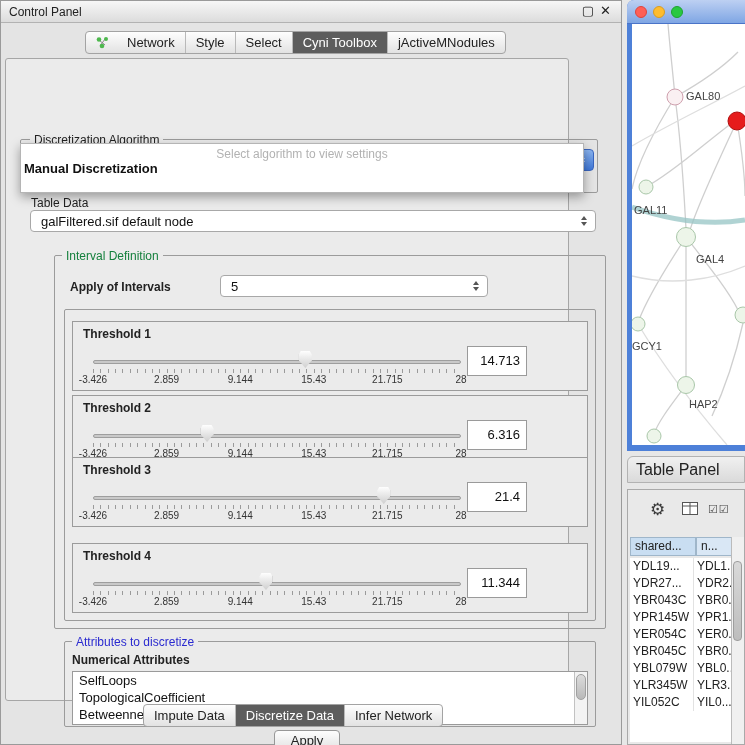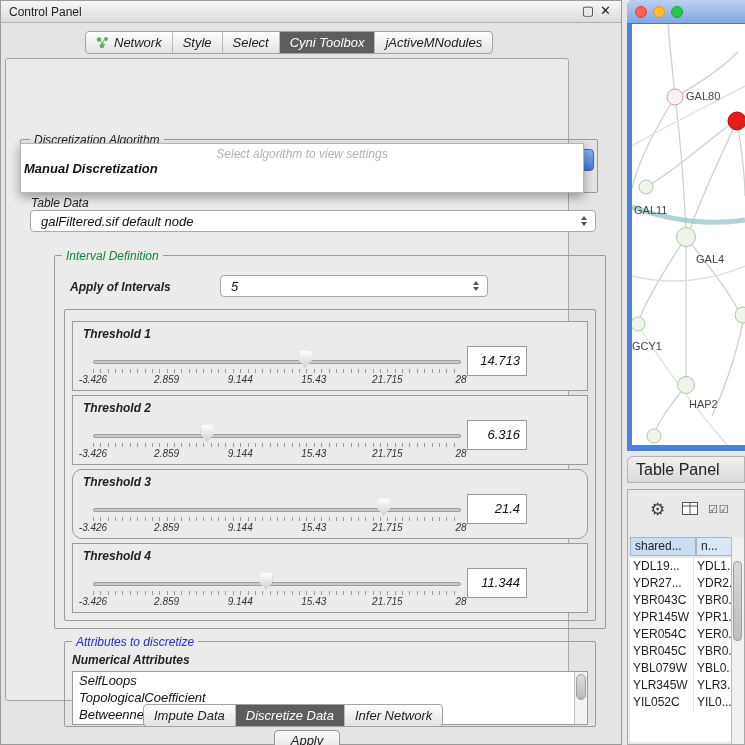--- a/index.html
+++ b/index.html
@@ -12,28 +12,28 @@
   .titlebar { position:absolute; left:0; top:0; width:100%; height:22px;
     background:linear-gradient(#f7f7f7,#dcdcdc); border-bottom:1px solid #b2b2b2;
     display:flex; align-items:center; padding:0 8px; }
   .titlebar .title { font-size:12px; color:#222; }
   .winbtns { position:absolute; right:10px; top:2px; display:flex; gap:6px; font-size:13px; color:#222; }
   .winbtns span { cursor:default; }
 
   .seg { display:flex; border:1px solid #a3a3a3; border-radius:4px; overflow:hidden;
     background:linear-gradient(#fefefe,#e2e2e2); height:23px; }
   .seg .tab { padding:3px 10px; font-size:13px; color:#222; border-right:1px solid #b9b9b9;
-    display:flex; align-items:center; gap:5px; white-space:nowrap;font-style:italic; }
+    display:flex; align-items:center; gap:18px; white-space:nowrap; }
   .seg .tab:last-child { border-right:none; }
   .seg .tab.sel { background:#5d5d5d; color:#fff; }
   .tabs-top { position:absolute; top:30px; left:84px; }
   .tabs-bottom { position:absolute; top:703px; left:142px; }
 
   .content { position:absolute; left:4px; top:57px; width:564px; height:643px;
-    background:#ebebeb; border:1px solid #a6a6a6; border-radius:3px;font-style:italic; }
+    background:#ebebeb; border:1px solid #a6a6a6; border-radius:3px; }
 
   .group { position:absolute; border:1px solid #9b9b9b; border-radius:2px; }
   .group-title { position:absolute; font-size:12px; background:#ebebeb; padding:0 4px; z-index:2; white-space:nowrap; }
   .gt-green { color:#15803d; }
   .gt-blue  { color:#2a2ad0; }
 
   
   .algo-overlay { position:absolute; left:14px; top:84px; width:564px; height:50px;
     background:#fff; border:1px solid #b5b5b5; box-shadow:0 4px 10px rgba(0,0,0,.35); z-index:20; }
   .algo-prompt { position:absolute; top:3px; left:0; width:100%; text-align:center; color:#b2b2b2; font-size:12px; }
@@ -223,21 +223,21 @@
         <span class="sc s0">-3.426</span>
         <span class="sc s1">2.859</span>
         <span class="sc s2">9.144</span>
         <span class="sc s3">15.43</span>
         <span class="sc s4">21.715</span>
         <span class="sc s5">28</span>
       </div>
       <div class="th-value">6.316</div>
     </div>
 
-    <div class="threshold-panel" style="top:410px;border-radius:10px;">
+    <div class="threshold-panel" style="top:398px;">
       <div class="th-label">Threshold 3</div>
       <div class="slider">
         <div class="track"></div>
         <div class="ticks"></div>
         <div class="thumb" style="left: 79%;"></div>
         <span class="sc s0">-3.426</span>
         <span class="sc s1">2.859</span>
         <span class="sc s2">9.144</span>
         <span class="sc s3">15.43</span>
         <span class="sc s4">21.715</span>

